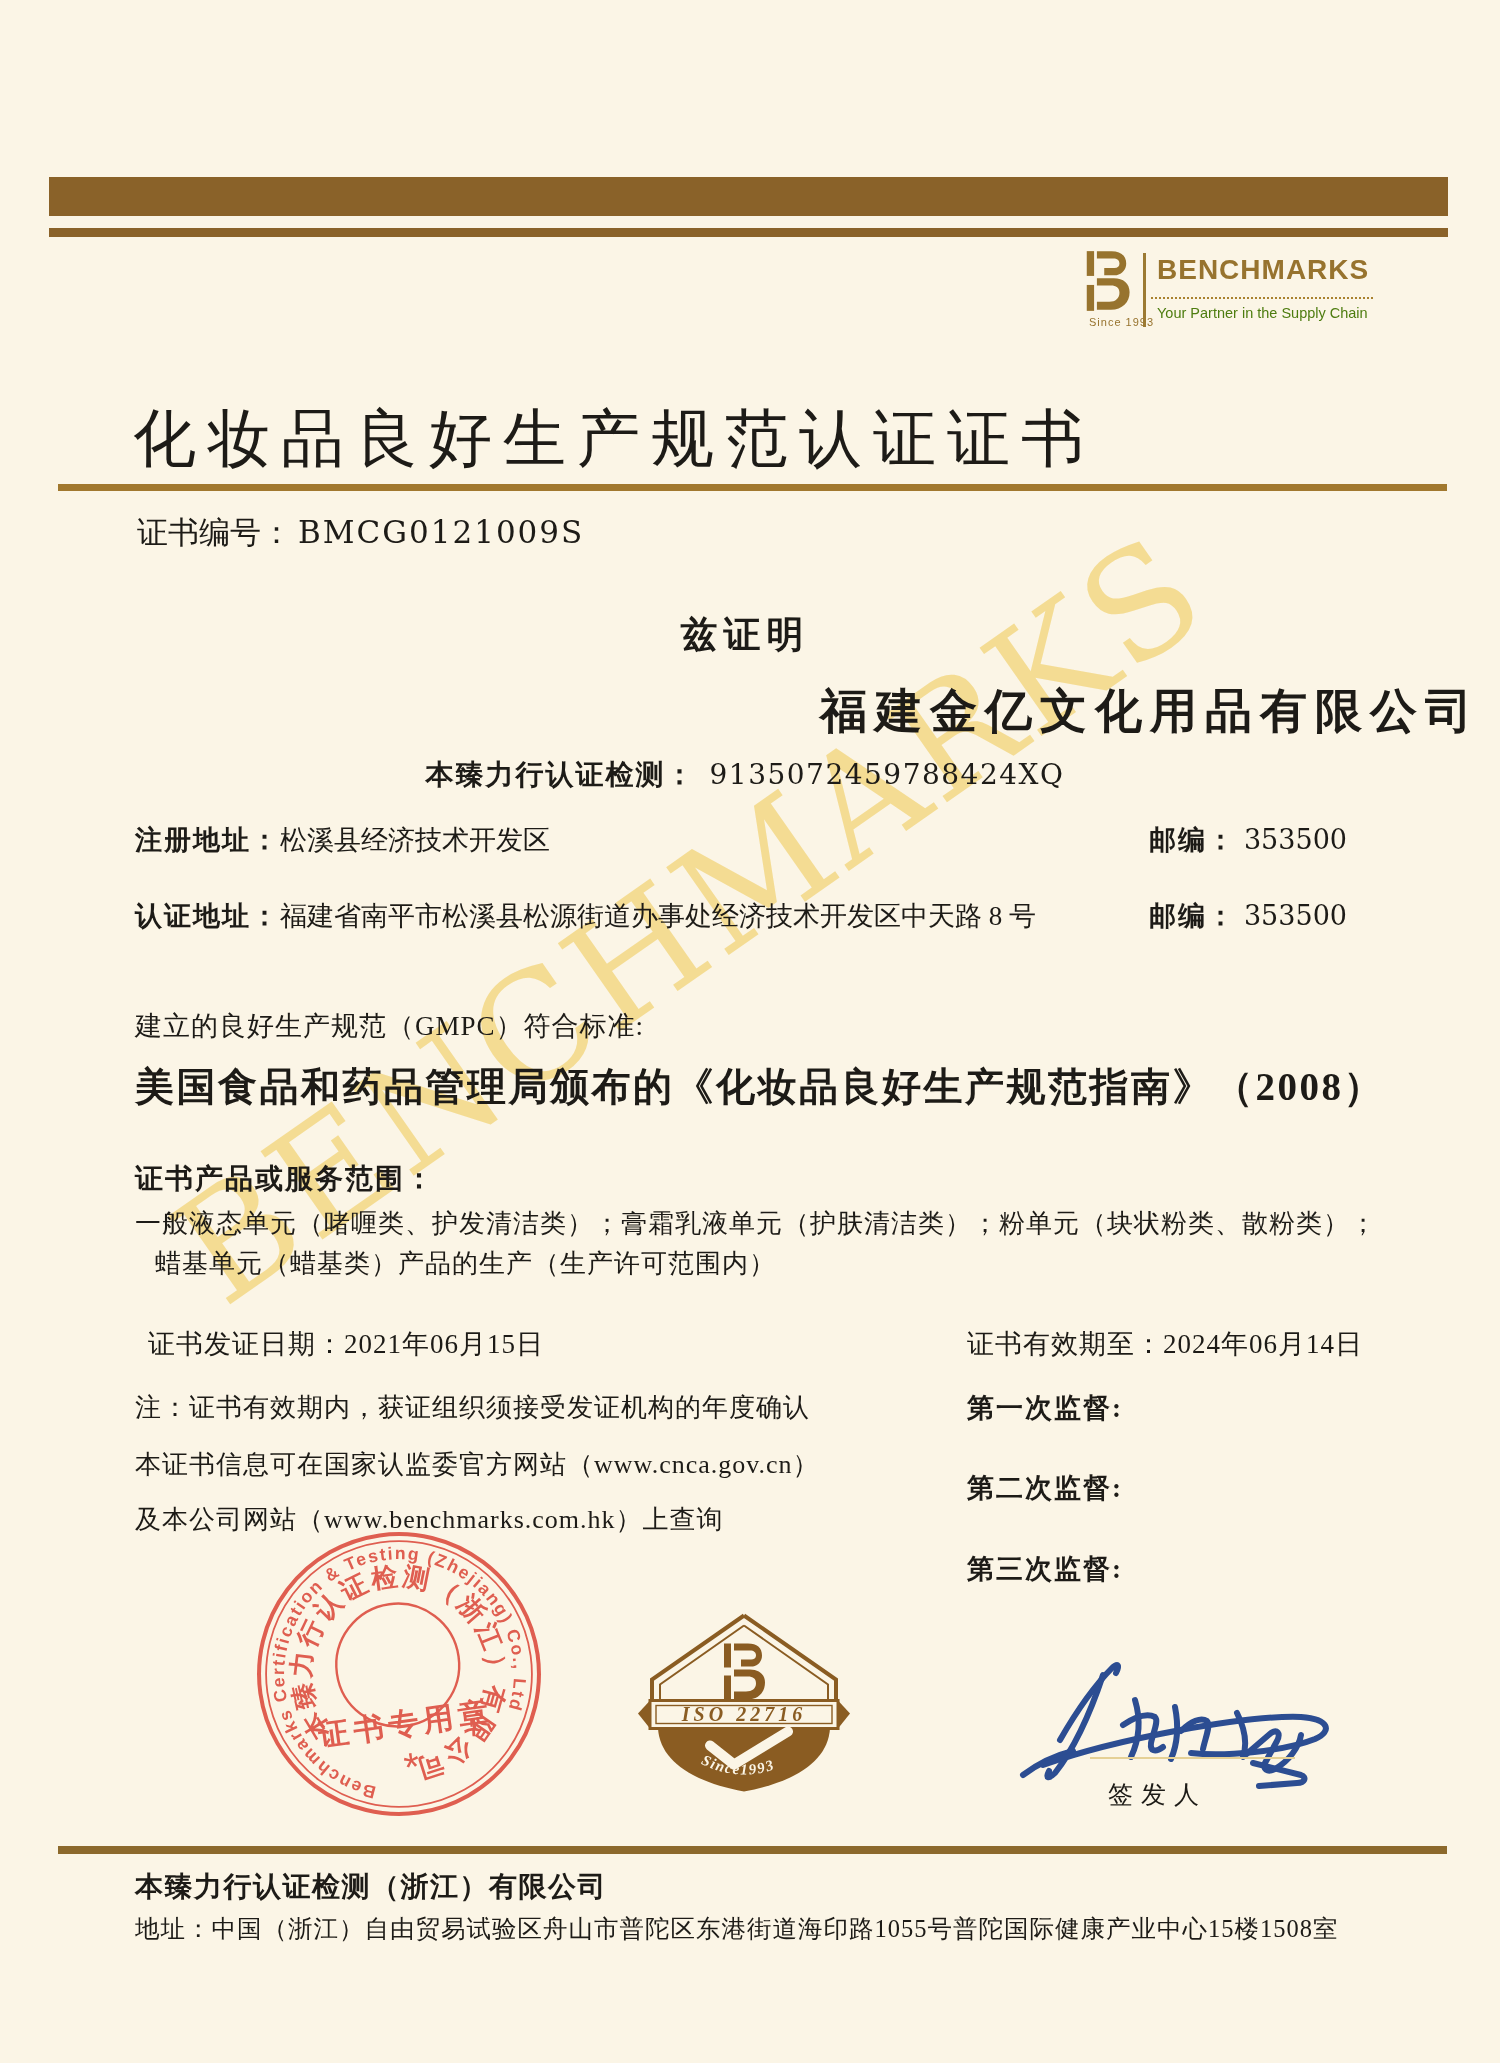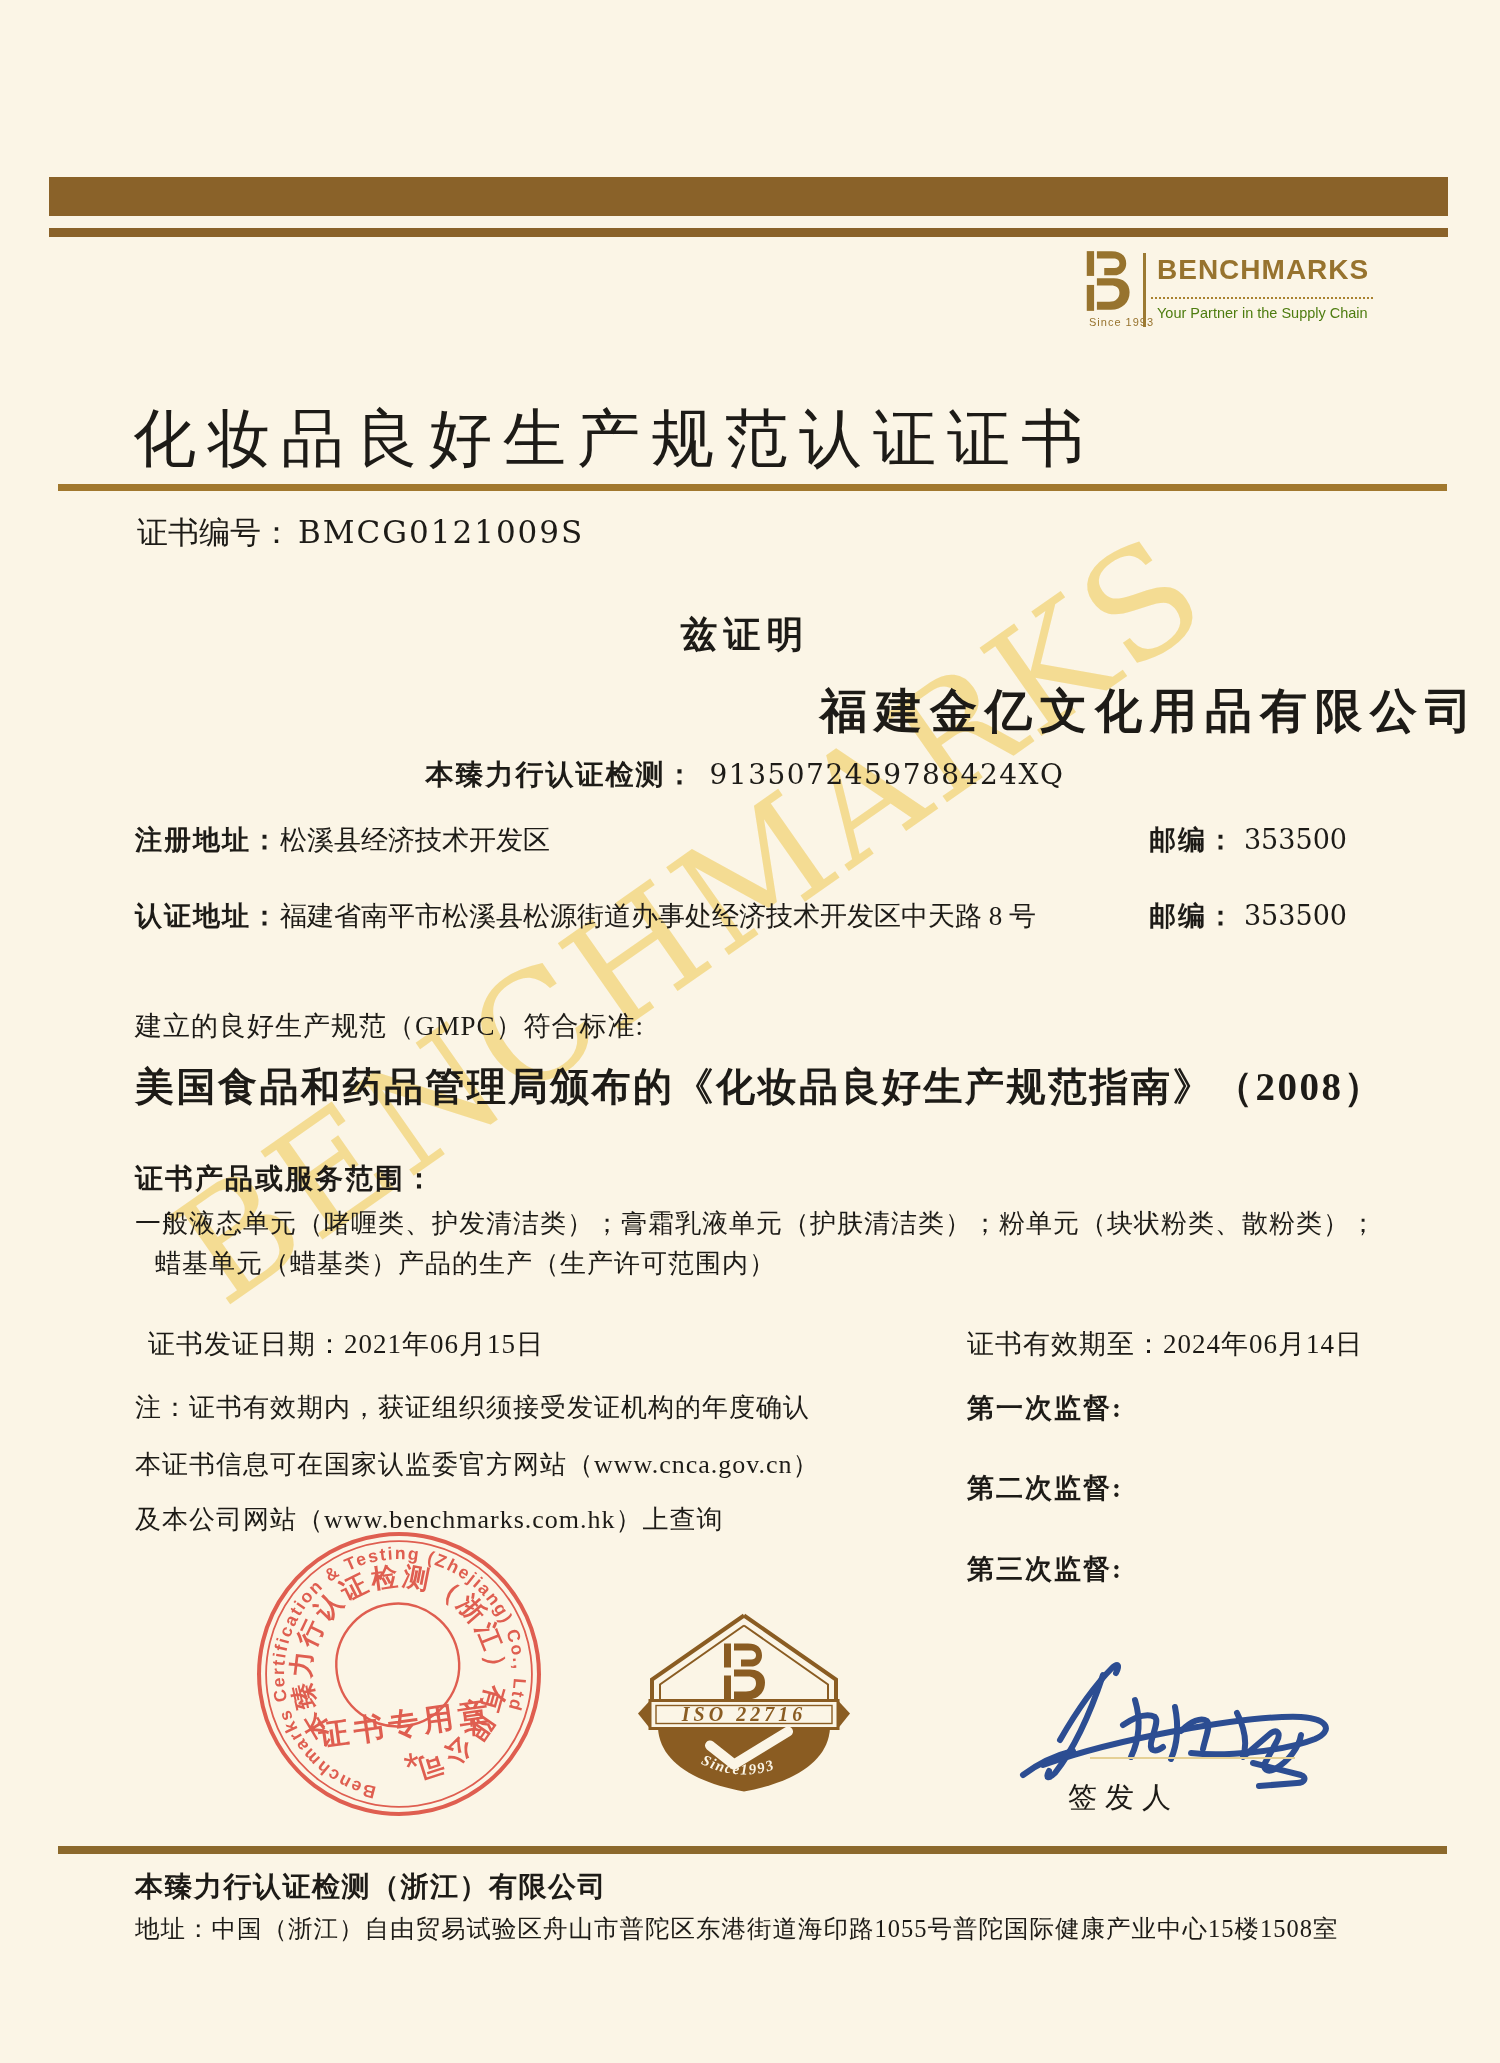--- a/index.html
+++ b/index.html
@@ -53,21 +53,21 @@
   .note1{left:135px;top:1390px;font-size:26px;letter-spacing:1px;white-space:nowrap;}
   .note2{left:135px;top:1447px;font-size:26px;letter-spacing:1px;white-space:nowrap;}
   .note3{left:135px;top:1502px;font-size:26px;letter-spacing:1px;white-space:nowrap;}
   .sup{left:967px;font-size:27px;font-weight:600;letter-spacing:2px;white-space:nowrap;}
   .sup1{top:1390px;} .sup2{top:1470px;} .sup3{top:1551px;}
   
   .stamp{left:253px;top:1528px;width:292px;height:292px;transform:rotate(-8deg);opacity:.92;}
   .badge{left:638px;top:1605px;width:212px;height:205px;}
   .signature{left:1005px;top:1645px;width:330px;height:150px;}
   .sig-underline{left:1090px;top:1757px;width:205px;height:2px;background:#e5d095;}
-  .sign-label{left:1068px;top:1778px;font-size:29px;letter-spacing:8px;}
+  .sign-label{left:1108px;top:1778px;font-size:25px;letter-spacing:8px;}
   
   .rule2{left:58px;top:1846px;width:1389px;height:8px;background:#8c692c;}
   .footer-company{left:135px;top:1868px;font-size:28px;font-weight:600;letter-spacing:1.5px;}
   .footer-address{left:135px;top:1912px;font-size:24.5px;letter-spacing:1px;white-space:nowrap;}
   svg text{font-family:"Liberation Sans",sans-serif;}
 </style>
 </head>
 <body>
 
 <div class="page">

